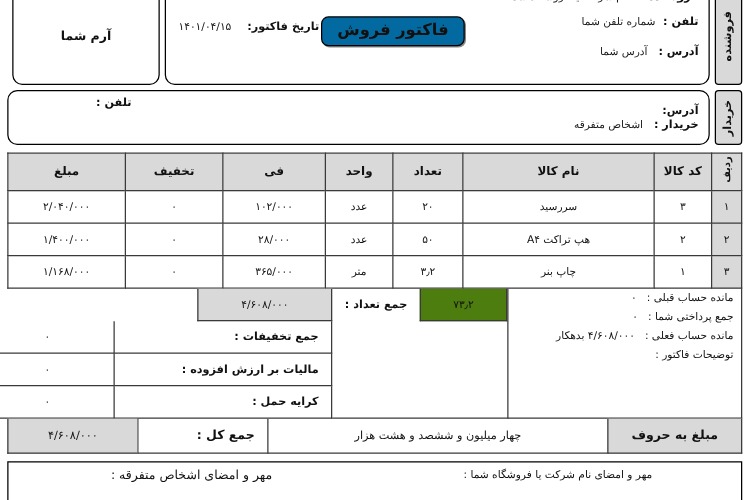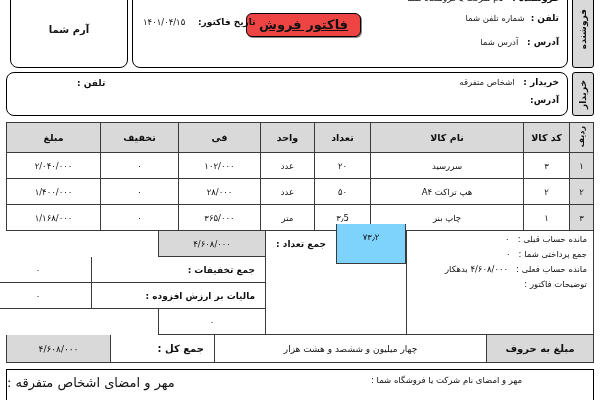--- a/index.html
+++ b/index.html
@@ -72,30 +72,29 @@
 
   .fld { font-size: 8.5px; line-height: 1.15; white-space: nowrap; }
   .fld b { font-weight: bold; font-size: 9px; }
   .fld .val { font-weight: normal; margin-right: 6px; color: #1a1a1a; }
   .seller-line1 { margin-top: 0px; }
   .seller-line2 { margin-top: 9px; display: flex; align-items: baseline; }
   .seller-line3 { margin-top: 13px; }
 
   .title-badge {
     position: absolute;
-    left: 113px;
+    left: 124px;
     top: 22px;
-    background: #ef4444;
+    background: #0369a1;
     border: 1px solid #000;
     border-radius: 6px;
     padding: 3px 12px 4px 12px;
     font-size: 13px;
     font-weight: bold;
     box-shadow: 1px 1px 0 #888;
-    text-decoration: underline;
   }
   .inv-date {
     position: absolute;
     left: 10px;
     top: 26px;
     font-size: 8.5px;
     white-space: nowrap;
   }
   .inv-no b, .inv-date b { font-size: 9px; margin-top: 14px; }
   .inv-no .val, .inv-date .val { margin-right: 10px; }
@@ -204,23 +203,23 @@
     height: 26px;
   }
   .qty-sum-label {
     font-size: 9px;
     font-weight: bold;
     padding: 0 10px;
     white-space: nowrap;
   }
   .qty-sum-val {
     width: 70px;
-    height: 40px;
+    height: 26px;
     line-height: 26px;
-    background: #7dd3fc;
+    background: #4d7c0f;
     border: 1px solid #3a3a3a;
     border-top: 0;
     font-size: 8.5px;
     text-align: center;
     box-sizing: border-box;
   }
   .tot-left {
     width: 282px;
     flex: 0 0 282px;
     box-sizing: border-box;
@@ -321,22 +320,22 @@
     box-sizing: border-box;
     padding-top: 5px;
   }
   .sign-right {
     flex: 1 1 50%;
     text-align: center;
     font-size: 8.5px;
   }
   .sign-left {
     flex: 1 1 50%;
-    text-align: left;
-    font-size: 13px;
+    text-align: center;
+    font-size: 10px;
   }
 </style>
 </head>
 <body>
 
 <div class="page">
 
   <div class="top-area">
 
     <div class="vtab">
@@ -368,27 +367,27 @@
     <div class="logo-box">
       <span>آرم شما</span>
     </div>
   </div>
 
   <div class="buyer-area">
     <div class="vtab">
       <span>خریدار</span>
     </div>
     <div class="buyer-box">
+      <div class="fld buyer-line2">
+        <b>آدرس:</b>
+        <span class="val"></span>
+      </div>
       <div class="fld">
         <b>خریدار :</b>
         <span class="val">اشخاص متفرقه</span>
-      </div>
-      <div class="fld buyer-line2">
-        <b>آدرس:</b>
-        <span class="val"></span>
       </div>
       <div class="buyer-phone">
         <b>تلفن :</b>
         <span class="val"></span>
       </div>
     </div>
   </div>
 
   <table class="items">
     <thead>
@@ -421,21 +420,21 @@
         <td class="c-qty">۵۰</td>
         <td class="c-unit">عدد</td>
         <td class="c-fee">۲۸/۰۰۰</td>
         <td class="c-disc">۰</td>
         <td class="c-amt">۱/۴۰۰/۰۰۰</td>
       </tr>
       <tr>
         <td class="c-radif">۳</td>
         <td class="c-code">۱</td>
         <td class="c-name">چاپ بنر</td>
-        <td class="c-qty">۳٫5</td>
+        <td class="c-qty">۳٫۲</td>
         <td class="c-unit">متر</td>
         <td class="c-fee">۳۶۵/۰۰۰</td>
         <td class="c-disc">۰</td>
         <td class="c-amt">۱/۱۶۸/۰۰۰</td>
       </tr>
     </tbody>
   </table>
 
   <div class="totals">
 
@@ -471,20 +470,21 @@
       </div>
       <div class="tl-row">
         <div class="tl-label">جمع تخفیفات :</div>
         <div class="tl-val">۰</div>
       </div>
       <div class="tl-row">
         <div class="tl-label">مالیات بر ارزش افزوده :</div>
         <div class="tl-val">۰</div>
       </div>
       <div class="tl-row">
+        <div class="tl-label">کرایه حمل :</div>
         <div class="tl-val">۰</div>
       </div>
     </div>
   </div>
 
   <div class="words-row">
     <div class="words-label">مبلغ به حروف</div>
     <div class="words-val">چهار میلیون و ششصد و  هشت هزار</div>
     <div class="grand-label">جمع کل :</div>
     <div class="grand-val">۴/۶۰۸/۰۰۰</div>

